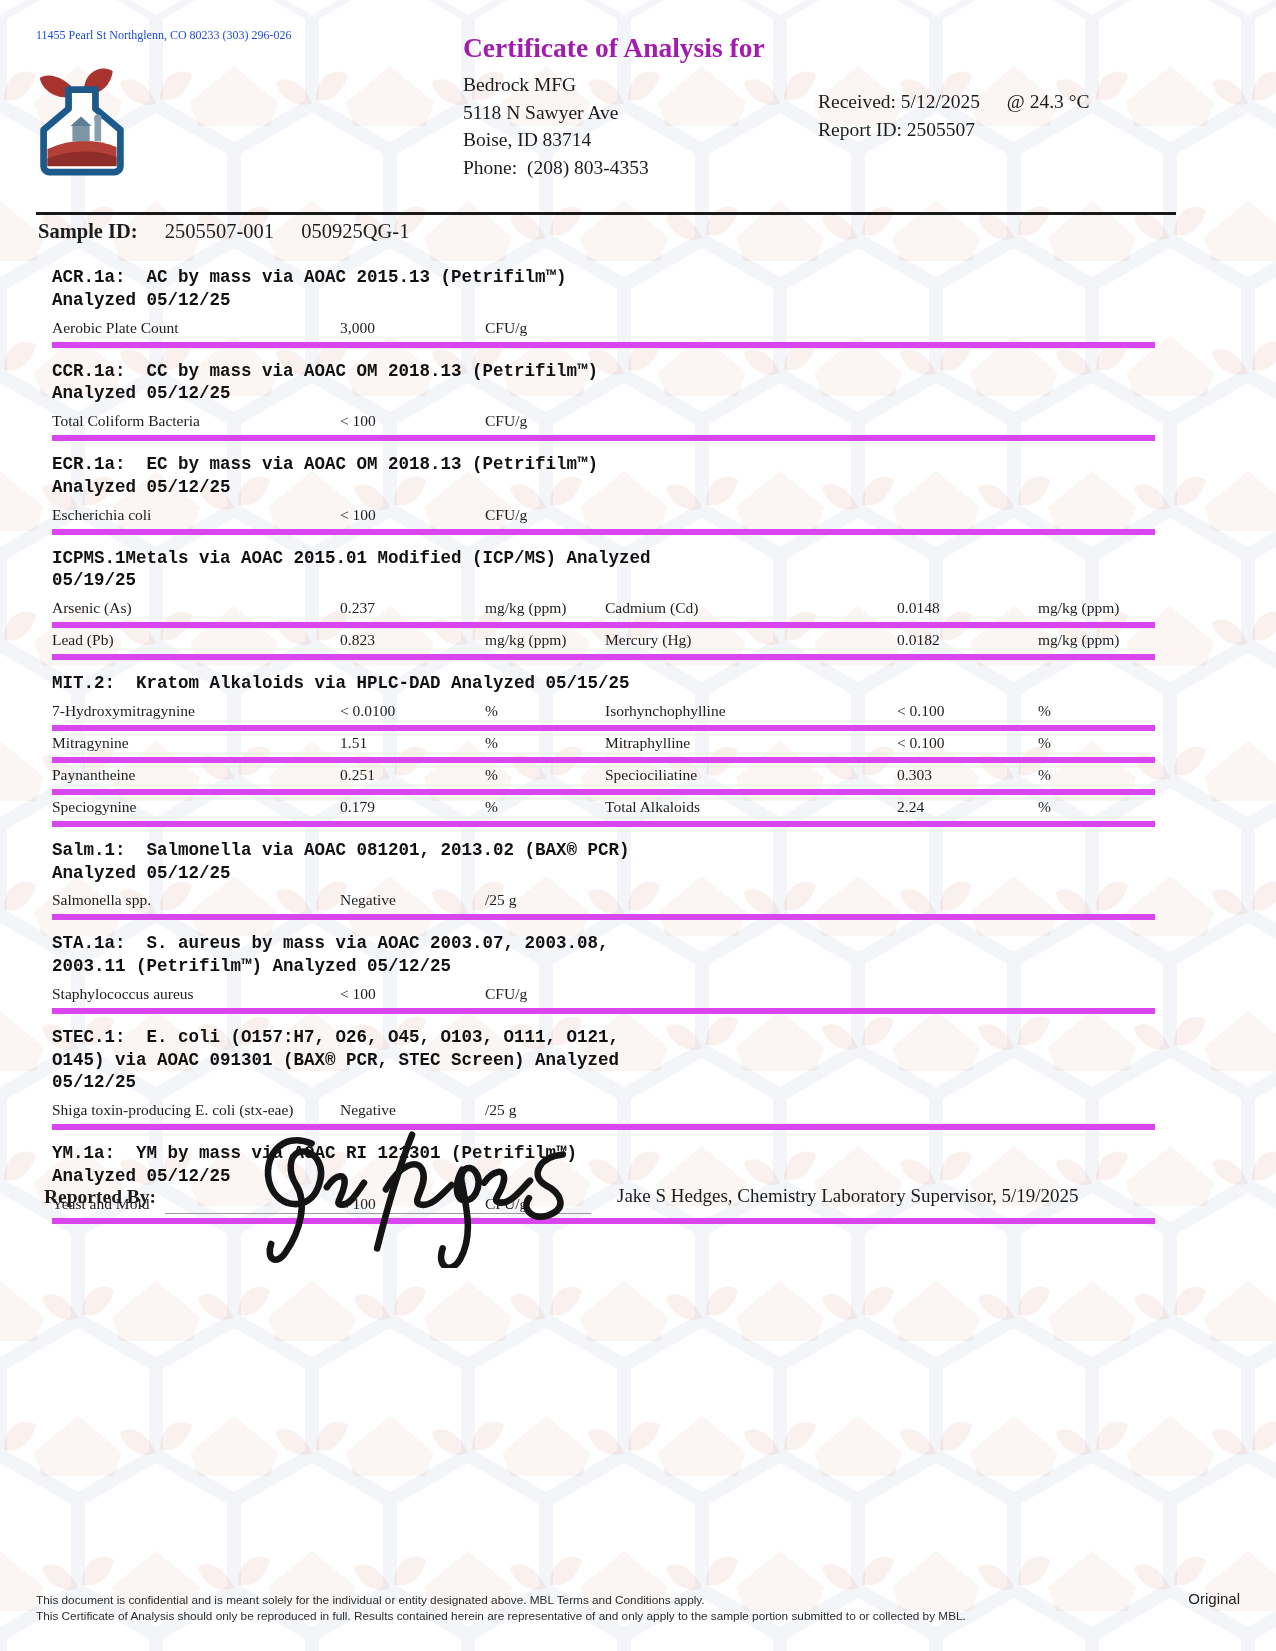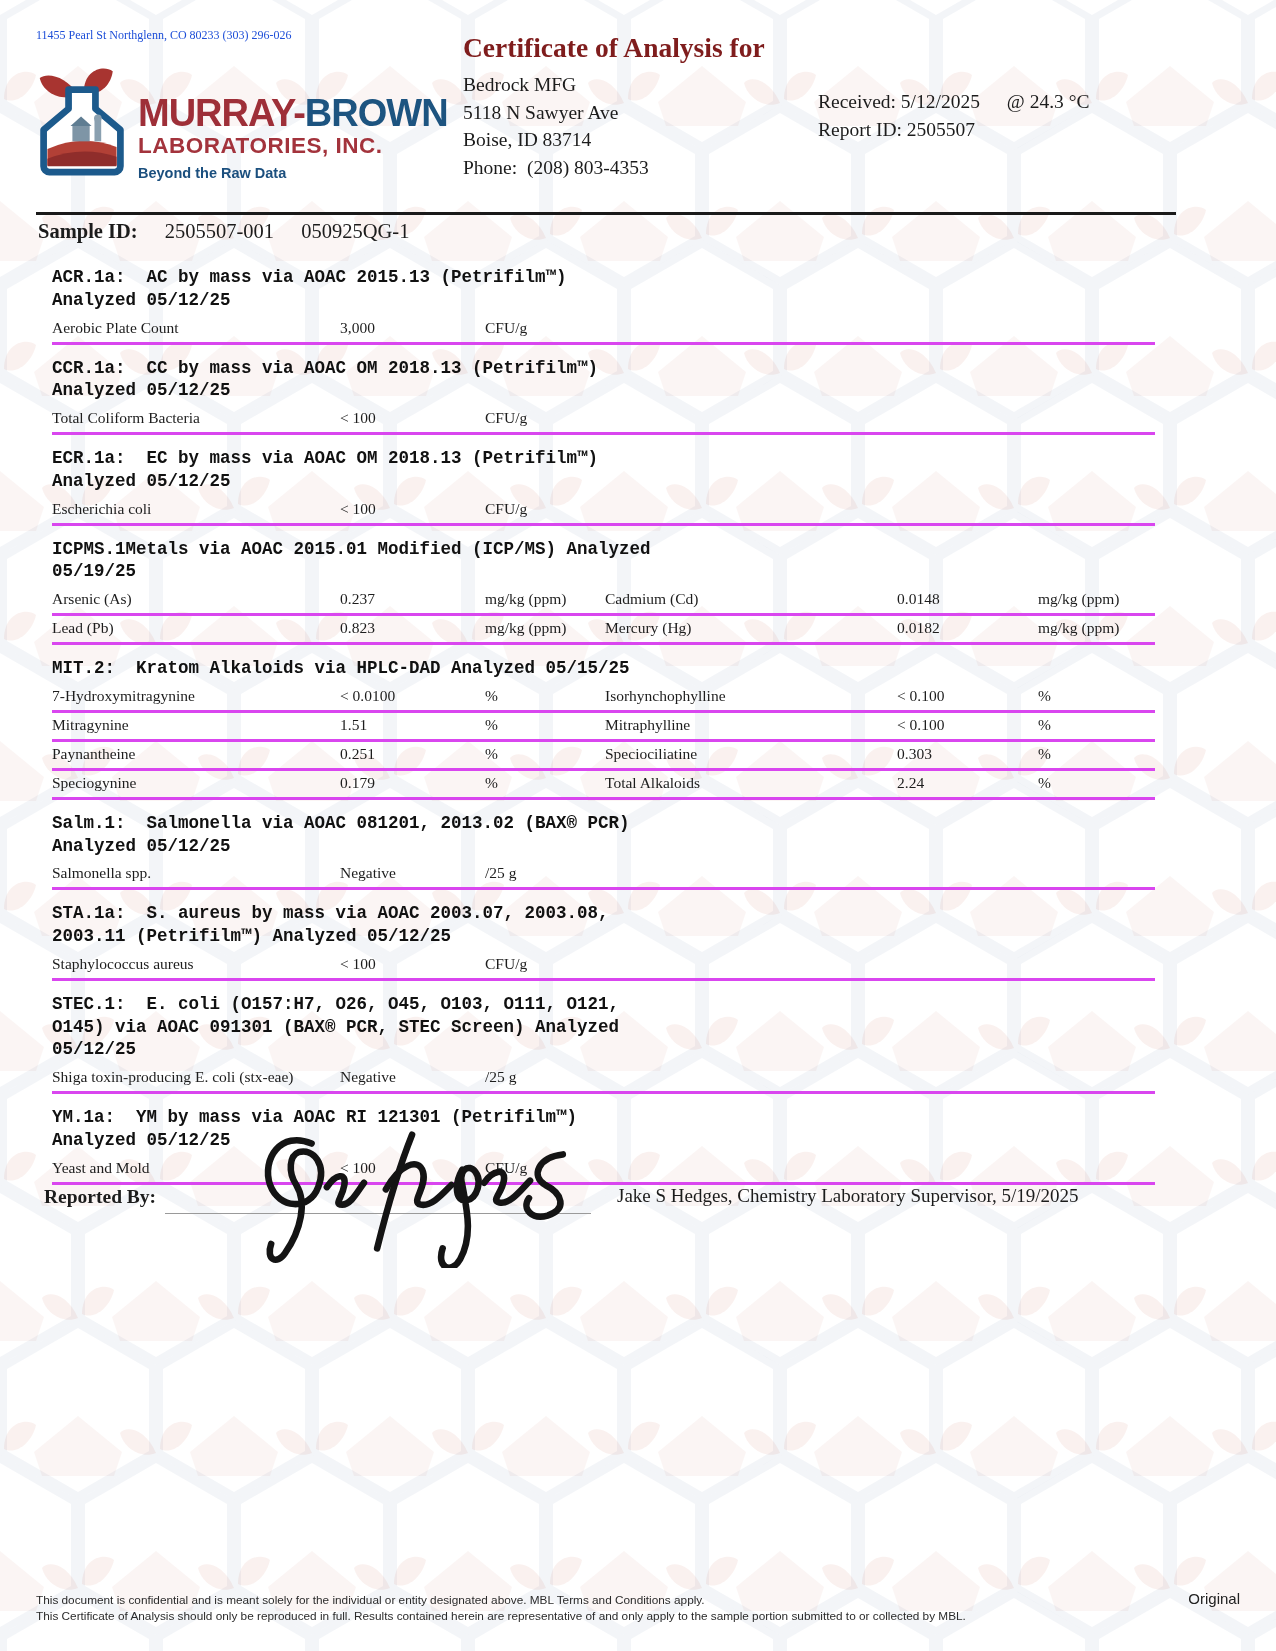--- a/index.html
+++ b/index.html
@@ -14,38 +14,38 @@
   .logo-text{padding-top:28px;}
   .logo-name{font-family:"Liberation Sans",sans-serif;font-weight:700;font-size:38px;
              letter-spacing:-1px;line-height:1;}
   .logo-name .p1{color:#9e2f38;}
   .logo-name .p2{color:#1d5480;}
   .logo-sub{font-family:"Liberation Sans",sans-serif;font-weight:700;font-size:22.5px;
             color:#a3333c;letter-spacing:.5px;margin-top:1px;}
   .logo-tagline{font-family:"Liberation Sans",sans-serif;font-weight:700;font-size:14.5px;
                 color:#1b4f7e;margin-top:6px;}
   .coa-block{left:463px;top:32px;}
-  .coa-title{font-size:27.5px;font-weight:700;color:#7f1d1d;margin:0 0 7px 0;}
+  .coa-title{font-size:27.5px;font-weight:700;color:#a21caf;margin:0 0 7px 0;}
   .client-line{font-size:19.5px;line-height:1.42;white-space:pre-wrap;}
   .recv-block{left:818px;top:88px;font-size:19.5px;line-height:1.43;}
   .recv-temp{margin-left:22px;}
   .rule{left:36px;top:212px;width:1140px;height:3px;background:#1a1a1a;}
 
   
   .sample-row{left:38px;top:220px;font-size:20.5px;}
   .sample-label{font-weight:700;}
   .sample-v1{margin-left:22px;}
   .sample-v2{margin-left:22px;}
 
   
   .content{left:52px;top:254px;width:1103px;}
   .section{padding-top:12px;}
   .sec-title{font-family:Liberation Mono, monospace;font-weight:700;font-size:17.5px;
              color:#111;line-height:1.3;max-width:600px;margin:0 0 4px 0;white-space:pre-wrap;}
-  .row{display:grid;padding:3px 0 5px;border-bottom:3px solid #d946ef;font-size:15.5px;color:#1d1d1d;}
+  .row{display:grid;padding:3px 0 5px;border-bottom:6px solid #d946ef;font-size:15.5px;color:#1d1d1d;}
   .cols1 .row{grid-template-columns:288px 145px 1fr;}
   .cols2 .row{grid-template-columns:288px 145px 120px 292px 141px 1fr;}
   .cell{white-space:nowrap;overflow:visible;}
 
   
   .reported-label{left:44px;top:1186px;font-size:19.5px;font-weight:700;}
   .sig-line{left:165px;top:1213px;width:426px;border-top:1px solid #9a9a9a;}
   .signer{left:592px;top:1185px;font-size:19px;margin-left:25px;}
   .sig-svg{left:248px;top:1126px;}
 
@@ -565,25 +565,20 @@
       <path d="M52,26 C52,4 72,-2 82,5 C80,22 64,33 52,26 Z" fill="#a83430"></path>
       <path d="M36,24 h28 v20 l26,22 v38 a6,6 0 0 1 -6,6 H16 a6,6 0 0 1 -6,-6 V66 L36,44 Z" fill="#ffffff" stroke="#1c5a8c" stroke-width="7" stroke-linejoin="round"></path>
       <path d="M14,86 Q50,70 86,84 L86,103 L14,103 Z" fill="#b24036"></path>
       <path d="M14,96 Q50,82 86,94 L86,104 L14,104 Z" fill="#8f2d2b"></path>
       <rect x="40" y="62" width="18" height="16" fill="#7e95a6"></rect>
       <path d="M38,62 L49,52 L60,62 Z" fill="#5f7d92"></path>
       <rect x="63" y="56" width="7" height="22" fill="#8aa0b0"></rect>
       <circle cx="66.5" cy="54" r="4" fill="#8aa0b0"></circle>
     </svg>
   </span>
-  <span class="logo-text">
-    <div class="logo-name"><span class="p1">MURRAY-</span><span class="p2">BROWN</span></div>
-    <div class="logo-sub">LABORATORIES, INC.</div>
-    <div class="logo-tagline">Beyond the Raw Data</div>
-  </span>
 </div>
 
 <div class="layer coa-block">
   <div class="coa-title">Certificate of Analysis for</div>
   <div class="client-line">Bedrock MFG</div>
   <div class="client-line">5118 N Sawyer Ave</div>
   <div class="client-line">Boise, ID 83714</div>
   <div class="client-line">Phone:  (208) 803-4353</div>
 </div>
 

